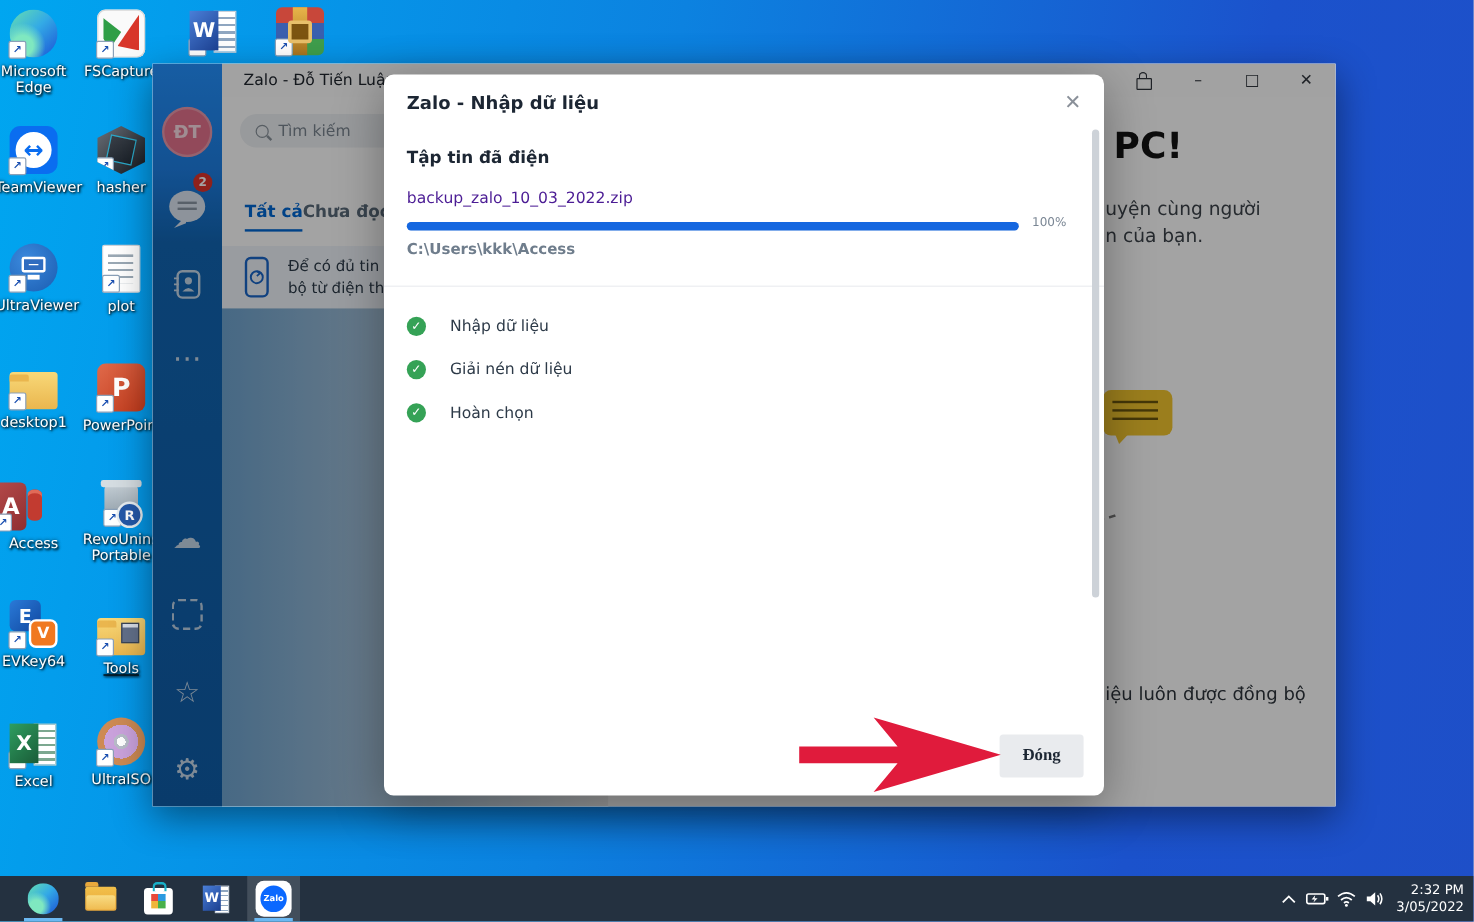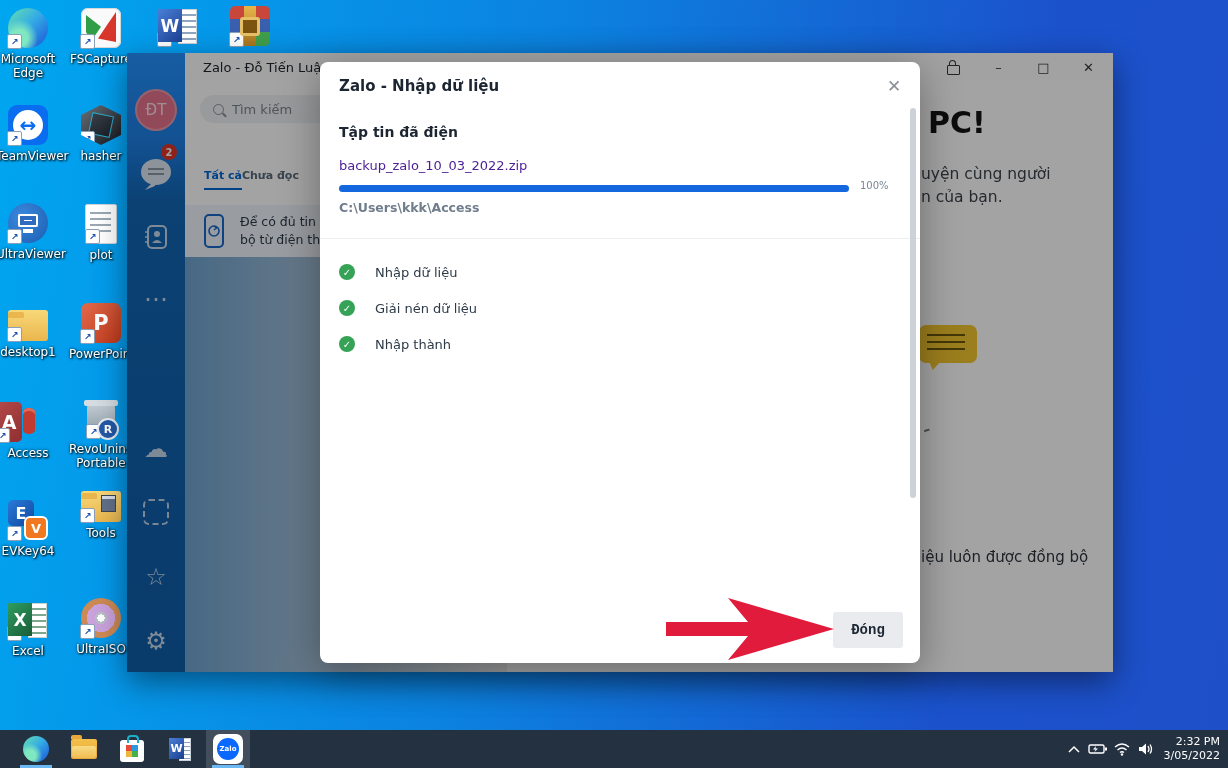--- a/index.html
+++ b/index.html
@@ -71,21 +71,21 @@
   .a-excel::after{content:"";position:absolute;right:1px;top:3px;width:17px;height:33px;border:1px solid #c8d4cc;
           background:repeating-linear-gradient(180deg,#fff 0 4px,#7ca890 4px 6px)}
   .a-ultraiso{border-radius:50%;background:radial-gradient(circle,#fff 0 13%,#b8bcc8 13% 22%,#caa2dc 22% 50%,#cd8a54 50% 72%,#a8b2bc 72% 100%)}
   
   .zwin{position:absolute;left:127px;top:53px;width:986px;height:619px;background:#fff;
         box-shadow:0 10px 30px rgba(0,0,0,.45);overflow:hidden}
   .sidebar{position:absolute;left:0;top:0;width:58px;height:100%;
         background:linear-gradient(180deg,#2492ff 0,#1e7fe4 88px,#1266b4 150px,#0f5da8 100%)}
   .avatar{position:absolute;left:8px;top:36px;width:42px;height:42px;border-radius:50%;background:#e4738e;
         border:2px solid rgba(255,255,255,.28);box-sizing:border-box;display:flex;align-items:center;justify-content:center;
-        color:rgba(255,240,244,.85);font-weight:normal;font-size:15px}
+        color:rgba(255,240,244,.85);font-weight:bold;font-size:15px}
   .sico{position:absolute;left:0;width:58px;height:44px;display:flex;align-items:center;justify-content:center;color:#c6d8ea}
   .chat-bubble{width:30px;height:26px;background:#dde7f2;border-radius:50%;position:relative}
   .chat-bubble::before{content:"";position:absolute;left:4px;bottom:-5px;width:10px;height:10px;background:#dde7f2;
         clip-path:polygon(0 100%,100% 0,100% 60%)}
   .chat-bubble::after{content:"";position:absolute;left:7px;top:9px;width:16px;height:2px;background:#8a97a5;
         box-shadow:0 5px 0 #8a97a5}
   .badge{position:absolute;right:8px;top:-6px;min-width:16px;height:16px;background:#e0342b;border-radius:8px;
         color:#fff;font-size:10px;font-weight:bold;display:flex;align-items:center;justify-content:center;padding:0 3px;box-sizing:border-box}
   .cap-ico{width:22px;height:22px;border:2px dashed #bdd2e6;border-radius:6px}
   .glyph{font-size:24px;line-height:1}
@@ -94,33 +94,33 @@
   .wctrls{position:absolute;right:2px;top:0;height:28px;display:flex;align-items:center}
   .wbtn{width:45px;height:28px;display:flex;align-items:center;justify-content:center;font-size:13px;color:#33383f}
   .lockico{width:11px;height:8px;border:1.5px solid #33383f;border-radius:1px;position:relative;margin-top:5px}
   .lockico::before{content:"";position:absolute;left:1px;top:-6px;width:5px;height:5px;border:1.5px solid #33383f;
         border-bottom:none;border-radius:4px 4px 0 0}
   .chatpanel{position:absolute;left:58px;top:28px;width:322px;bottom:0;background:#fff}
   .searchpill{position:absolute;left:15px;top:14px;width:292px;height:28px;background:#eef1f4;border-radius:15px;
         display:flex;align-items:center;color:#7a8590;font-size:13px}
   .mag{width:9px;height:9px;border:1.6px solid #8a939c;border-radius:50%;margin:0 8px 0 13px;position:relative}
   .mag::after{content:"";position:absolute;left:8px;top:9px;width:5px;height:1.6px;background:#8a939c;transform:rotate(45deg)}
-  .tabs{position:absolute;left:19px;top:88px;display:flex;font-size:11px}
+  .tabs{position:absolute;left:19px;top:88px;display:flex;font-size:14px}
   .tab{padding-bottom:6px;color:#5a6b7a;font-weight:bold}
   .tab.active{color:#0068d4;border-bottom:2.5px solid #0068d4}
   .chatitem{position:absolute;left:0;top:124px;width:100%;height:52px;background:#f0f5fa;display:flex;align-items:center}
   .phoneico{margin:0 14px 0 17px;flex:none}
   .chatitem .txt{font-size:12.5px;color:#2c3a49;line-height:1.45}
   .panel-grad{position:absolute;left:0;top:176px;width:100%;bottom:0;
         background:linear-gradient(90deg,#6fa4cf 0%,#a8c2d8 45%,#efefef 100%)}
   .welcome{position:absolute;left:380px;top:28px;right:0;bottom:0;background:#fff}
   .wel-title{position:absolute;left:421px;top:24px;font-size:30px;font-weight:bold;color:#141414}
   .wel-line1{position:absolute;left:414px;top:84px;font-size:15.5px;color:#3c434a}
   .wel-line2{position:absolute;left:414px;top:107px;font-size:15.5px;color:#3c434a}
-  .wel-sync{position:absolute;left:414px;top:467px;font-size:15px;color:#2e353c}
+  .wel-sync{position:absolute;left:414px;top:488px;font-size:15px;color:#2e353c}
   .note{position:absolute;left:412px;top:244px;width:58px;height:38px;background:#f2c52e;border-radius:7px}
   .note::before{content:"";position:absolute;left:10px;bottom:-7px;width:12px;height:9px;background:#f2c52e;clip-path:polygon(0 0,100% 0,30% 100%)}
   .note::after{content:"";position:absolute;left:8px;top:9px;width:38px;height:2px;background:#6b560e;box-shadow:0 7px 0 #6b560e,0 14px 0 #6b560e}
   .dash-arc{position:absolute;left:375px;top:290px;width:62px;height:58px;border:2px dashed #777;border-color:rgba(0,0,0,0) rgba(0,0,0,0) #777 #777;
         border-radius:50%;transform:rotate(20deg)}
   .dim{position:absolute;inset:0;background:rgba(0,0,0,.36)}
   
   .modal{position:absolute;left:320px;top:62px;width:600px;height:601px;background:#fff;border-radius:8px;
         box-shadow:0 10px 40px rgba(0,0,0,.35);z-index:50}
   .m-title{position:absolute;left:19px;top:15px;font-size:15px;font-weight:bold;color:#1c2633}
@@ -134,21 +134,21 @@
   .m-path{position:absolute;left:19px;top:138px;font-size:12.5px;font-weight:bold;color:#6f7d8c}
   .m-div{position:absolute;left:0;top:176px;width:100%;height:1px;background:#ebedf0}
   .m-steps{position:absolute;left:19px;top:192px;right:30px}
   .m-step{display:flex;align-items:center;height:36px}
   .m-check{width:16px;height:16px;border-radius:50%;background:#35a256;color:#fff;font-size:10px;
         display:flex;align-items:center;justify-content:center;margin-right:20px;flex:none}
   .m-check::before{content:"\2713"}
   .m-step .s-lbl{font-size:13px;color:#2d3a48}
   .m-scroll{position:absolute;right:4px;top:46px;width:6px;height:390px;background:#cdd2d8;border-radius:3px}
   .m-btn{position:absolute;right:17px;bottom:15px;width:70px;height:36px;background:#e9ebee;border:none;border-radius:3px;
-        font-size:14px;font-weight:bold;color:#1c2633;font-family:Liberation Mono, monospace}
+        font-size:14px;font-weight:bold;color:#1c2633;font-family:Liberation Serif, serif}
   .red-arrow{position:absolute;left:658px;top:596px;z-index:60}
   
   .taskbar{position:absolute;left:0;bottom:0;width:100%;height:38px;background:#243140;z-index:100;display:flex;align-items:flex-start}
   .tcell{width:44px;height:38px;display:flex;align-items:center;justify-content:center;position:relative}
   .tcell.active{background:rgba(255,255,255,.14)}
   .underline{position:absolute;left:6px;right:6px;bottom:0;height:3px;background:#6cb8f2}
   .t-edge{width:26px;height:26px;border-radius:50%;background:radial-gradient(circle at 28% 75%,#7fe8c0 0 20%,rgba(0,0,0,0) 45%),
         linear-gradient(135deg,#66e0b0 0%,#33aae6 48%,#1b52d6 100%)}
   .t-folder{width:26px;height:20px;background:linear-gradient(180deg,#f2c04a,#e8a83c);border-radius:2px;position:relative}
   .t-folder::before{content:"";position:absolute;top:-4px;left:0;width:11px;height:4px;background:#e8a83c;border-radius:2px 2px 0 0}
@@ -258,21 +258,21 @@
       <div class="lbl">RevoUninsta Portable</div>
     </div>
 
     <div class="dicon" style="left: -4px; top: 500px;">
       <div class="art a-evkey">
         <div class="shortcut"></div>
       </div>
       <div class="lbl">EVKey64</div>
     </div>
 
-    <div class="dicon" style="left: 69px; top: 484px;">
+    <div class="dicon" style="left: 69px; top: 508px; text-decoration: underline;">
       <div class="art a-folder a-tools">
         <div class="shortcut"></div>
       </div>
       <div class="lbl">Tools</div>
     </div>
 
     <div class="dicon" style="left: -4px; top: 600px;">
       <div class="art a-excel">
         <div class="shortcut"></div>
       </div>
@@ -385,21 +385,21 @@
         <span class="s-lbl">Nhập dữ liệu</span>
       </div>
 
       <div class="m-step">
         <span class="m-check"></span>
         <span class="s-lbl">Giải nén dữ liệu</span>
       </div>
 
       <div class="m-step">
         <span class="m-check"></span>
-        <span class="s-lbl">Nhập thành</span>
+        <span class="s-lbl">Hoàn chọn</span>
       </div>
     </div>
   <div class="m-scroll"></div>
   <button class="m-btn">Đóng</button>
 </div>
 
 <svg class="red-arrow" width="178" height="66" viewBox="0 0 178 66">
   <polygon points="8,26 90,26 70,2 176,33 70,64 90,40 8,40" fill="#e01b3c"></polygon>
 </svg>
 

